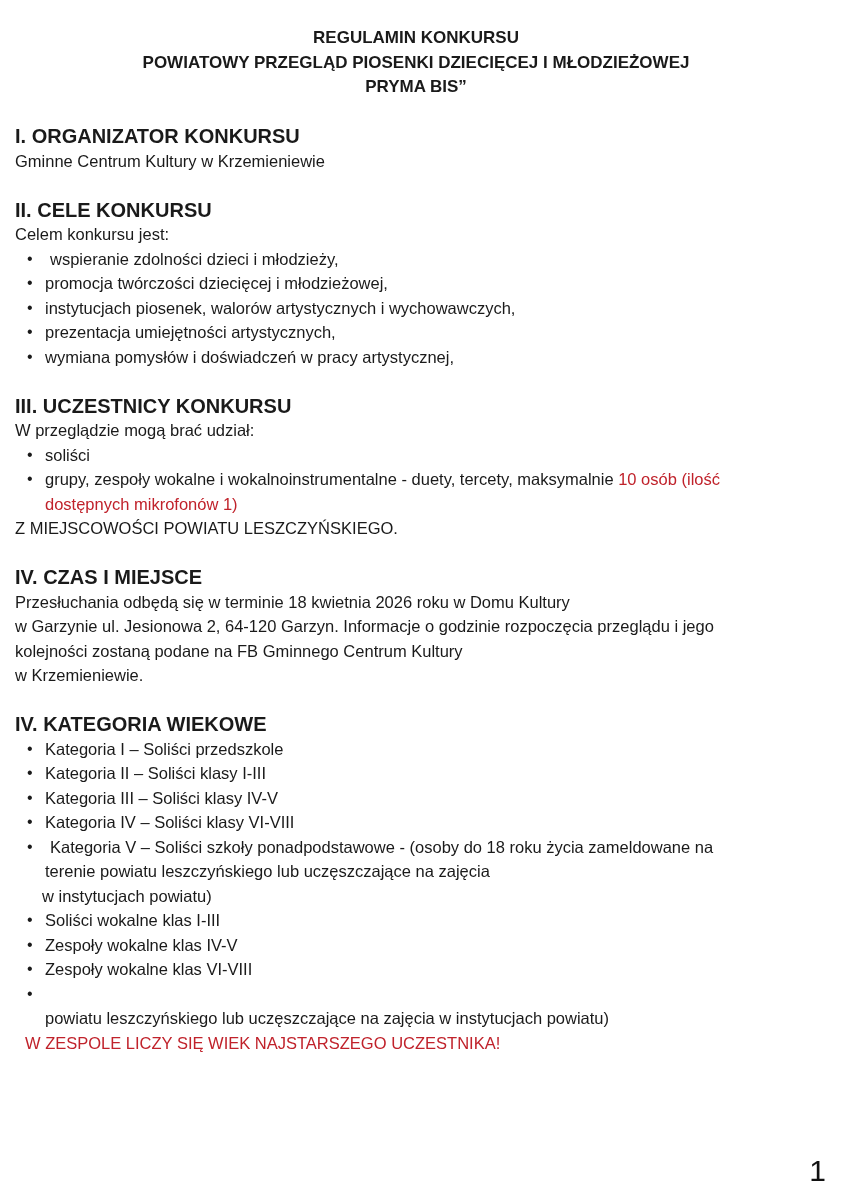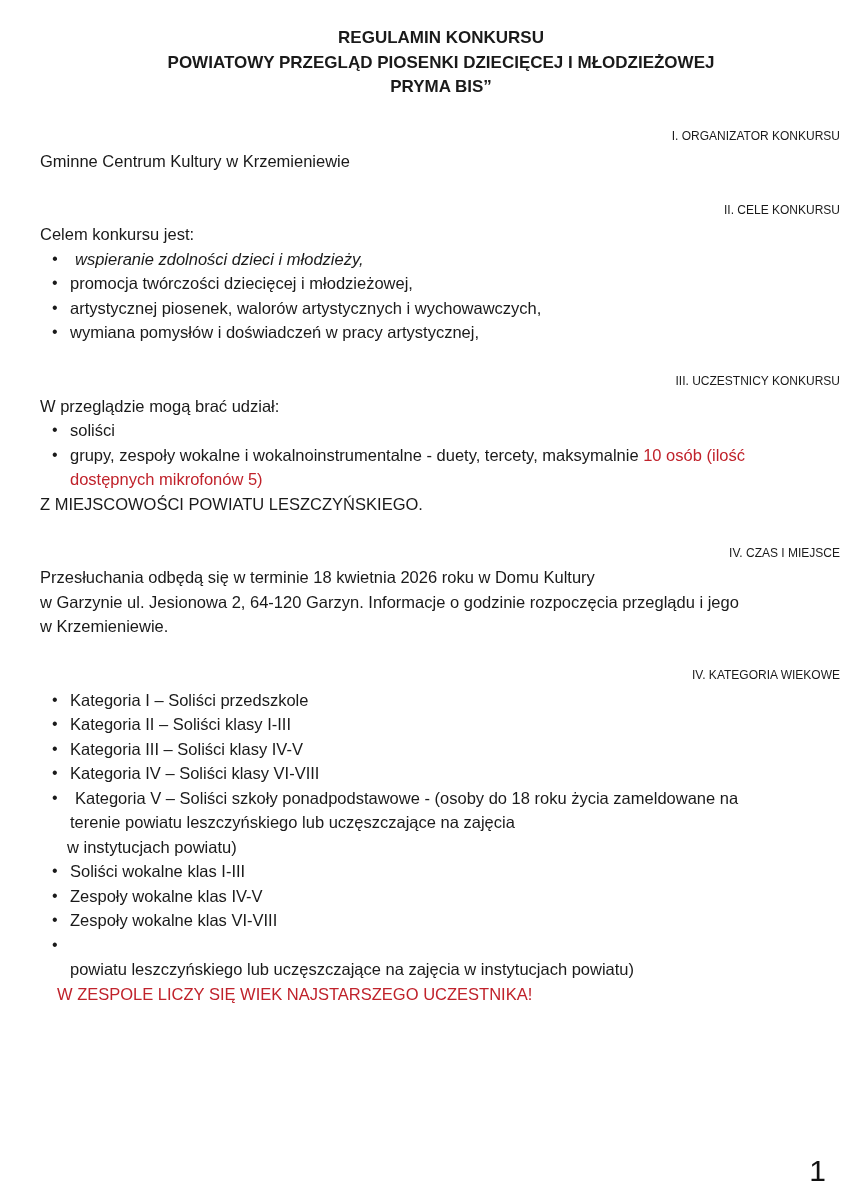--- a/index.html
+++ b/index.html
@@ -12,67 +12,65 @@
       height: 1200px;
       position: relative;
       overflow: hidden;
       font-family: "Liberation Sans", "DejaVu Sans", sans-serif;
       color: #1a1a1a;
       font-size: 16.5px;
       line-height: 24.5px;
     }
     .page {
       position: absolute;
-      left: 40px;
+      left: 15px;
       top: 26px;
       width: 800px;
     }
     .title-block {
       text-align: center;
       font-weight: bold;
       font-size: 17px;
       line-height: 24.5px;
       margin-left: -23px;
       width: 848px;
     }
     .section {
       margin-top: 24.5px;
     }
     .heading {
-      font-weight: normal;
-      font-size: 12px;
-      text-align: right;
+      font-weight: bold;
+      font-size: 20px;
     }
     ul.bullets {
       list-style: none;
       margin: 0;
       padding: 0;
     }
     ul.bullets li {
       position: relative;
       padding-left: 30px;
     }
     ul.bullets li::before {
       content: "\2022";
       position: absolute;
       left: 12px;
       top: 0;
       font-size: 16px;
     }
     ul.bullets li.gap {
       padding-left: 35px;
-      font-style: italic;
     }
     .red {
       color: #c0222b;
       text-align: right;
     }
     .red-note {
       color: #c0222b;
-      margin-left: 17px;
+      margin-left: 10px;
     }
     .page-number {
       position: absolute;
       right: 22px;
       bottom: 12px;
       font-size: 30px;
       line-height: 34px;
       color: #111;
     }
   </style>
@@ -91,39 +89,41 @@
     <div class="heading">I. ORGANIZATOR KONKURSU</div>
     <div>Gminne Centrum Kultury w Krzemieniewie</div>
   </div>
 
   <div class="section">
     <div class="heading">II. CELE KONKURSU</div>
     <div>Celem konkursu jest:</div>
     <ul class="bullets">
       <li class="gap">wspieranie zdolności dzieci i młodzieży,</li>
       <li>promocja twórczości dziecięcej i młodzieżowej,</li>
-      <li>artystycznej piosenek, walorów artystycznych i wychowawczych,</li>
+      <li>instytucjach piosenek, walorów artystycznych i wychowawczych,</li>
+      <li>prezentacja umiejętności artystycznych,</li>
       <li>wymiana pomysłów i doświadczeń w pracy artystycznej,</li>
     </ul>
   </div>
 
   <div class="section">
     <div class="heading">III. UCZESTNICY KONKURSU</div>
     <div>W przeglądzie mogą brać udział:</div>
     <ul class="bullets">
       <li>soliści</li>
-      <li><span>grupy, zespoły wokalne i wokalnoinstrumentalne - duety, tercety, maksymalnie </span><span class="red">10 osób (ilość</span><br><span class="red">dostępnych mikrofonów 5)</span></li>
+      <li><span>grupy, zespoły wokalne i wokalnoinstrumentalne - duety, tercety, maksymalnie </span><span class="red">10 osób (ilość</span><br><span class="red">dostępnych mikrofonów 1)</span></li>
     </ul>
     <div>Z MIEJSCOWOŚCI POWIATU LESZCZYŃSKIEGO.</div>
   </div>
 
   <div class="section">
     <div class="heading">IV. CZAS I MIEJSCE</div>
     <div>Przesłuchania odbędą się w terminie 18 kwietnia 2026 roku w Domu Kultury</div>
     <div>w Garzynie ul. Jesionowa 2, 64-120 Garzyn. Informacje o godzinie rozpoczęcia przeglądu i jego</div>
+    <div>kolejności zostaną podane na FB Gminnego Centrum Kultury</div>
     <div>w Krzemieniewie.</div>
   </div>
 
   <div class="section">
     <div class="heading">IV. KATEGORIA WIEKOWE</div>
     <ul class="bullets">
       <li>Kategoria I – Soliści przedszkole</li>
       <li>Kategoria II – Soliści klasy I-III</li>
       <li>Kategoria III – Soliści klasy IV-V</li>
       <li>Kategoria IV – Soliści klasy VI-VIII</li>

